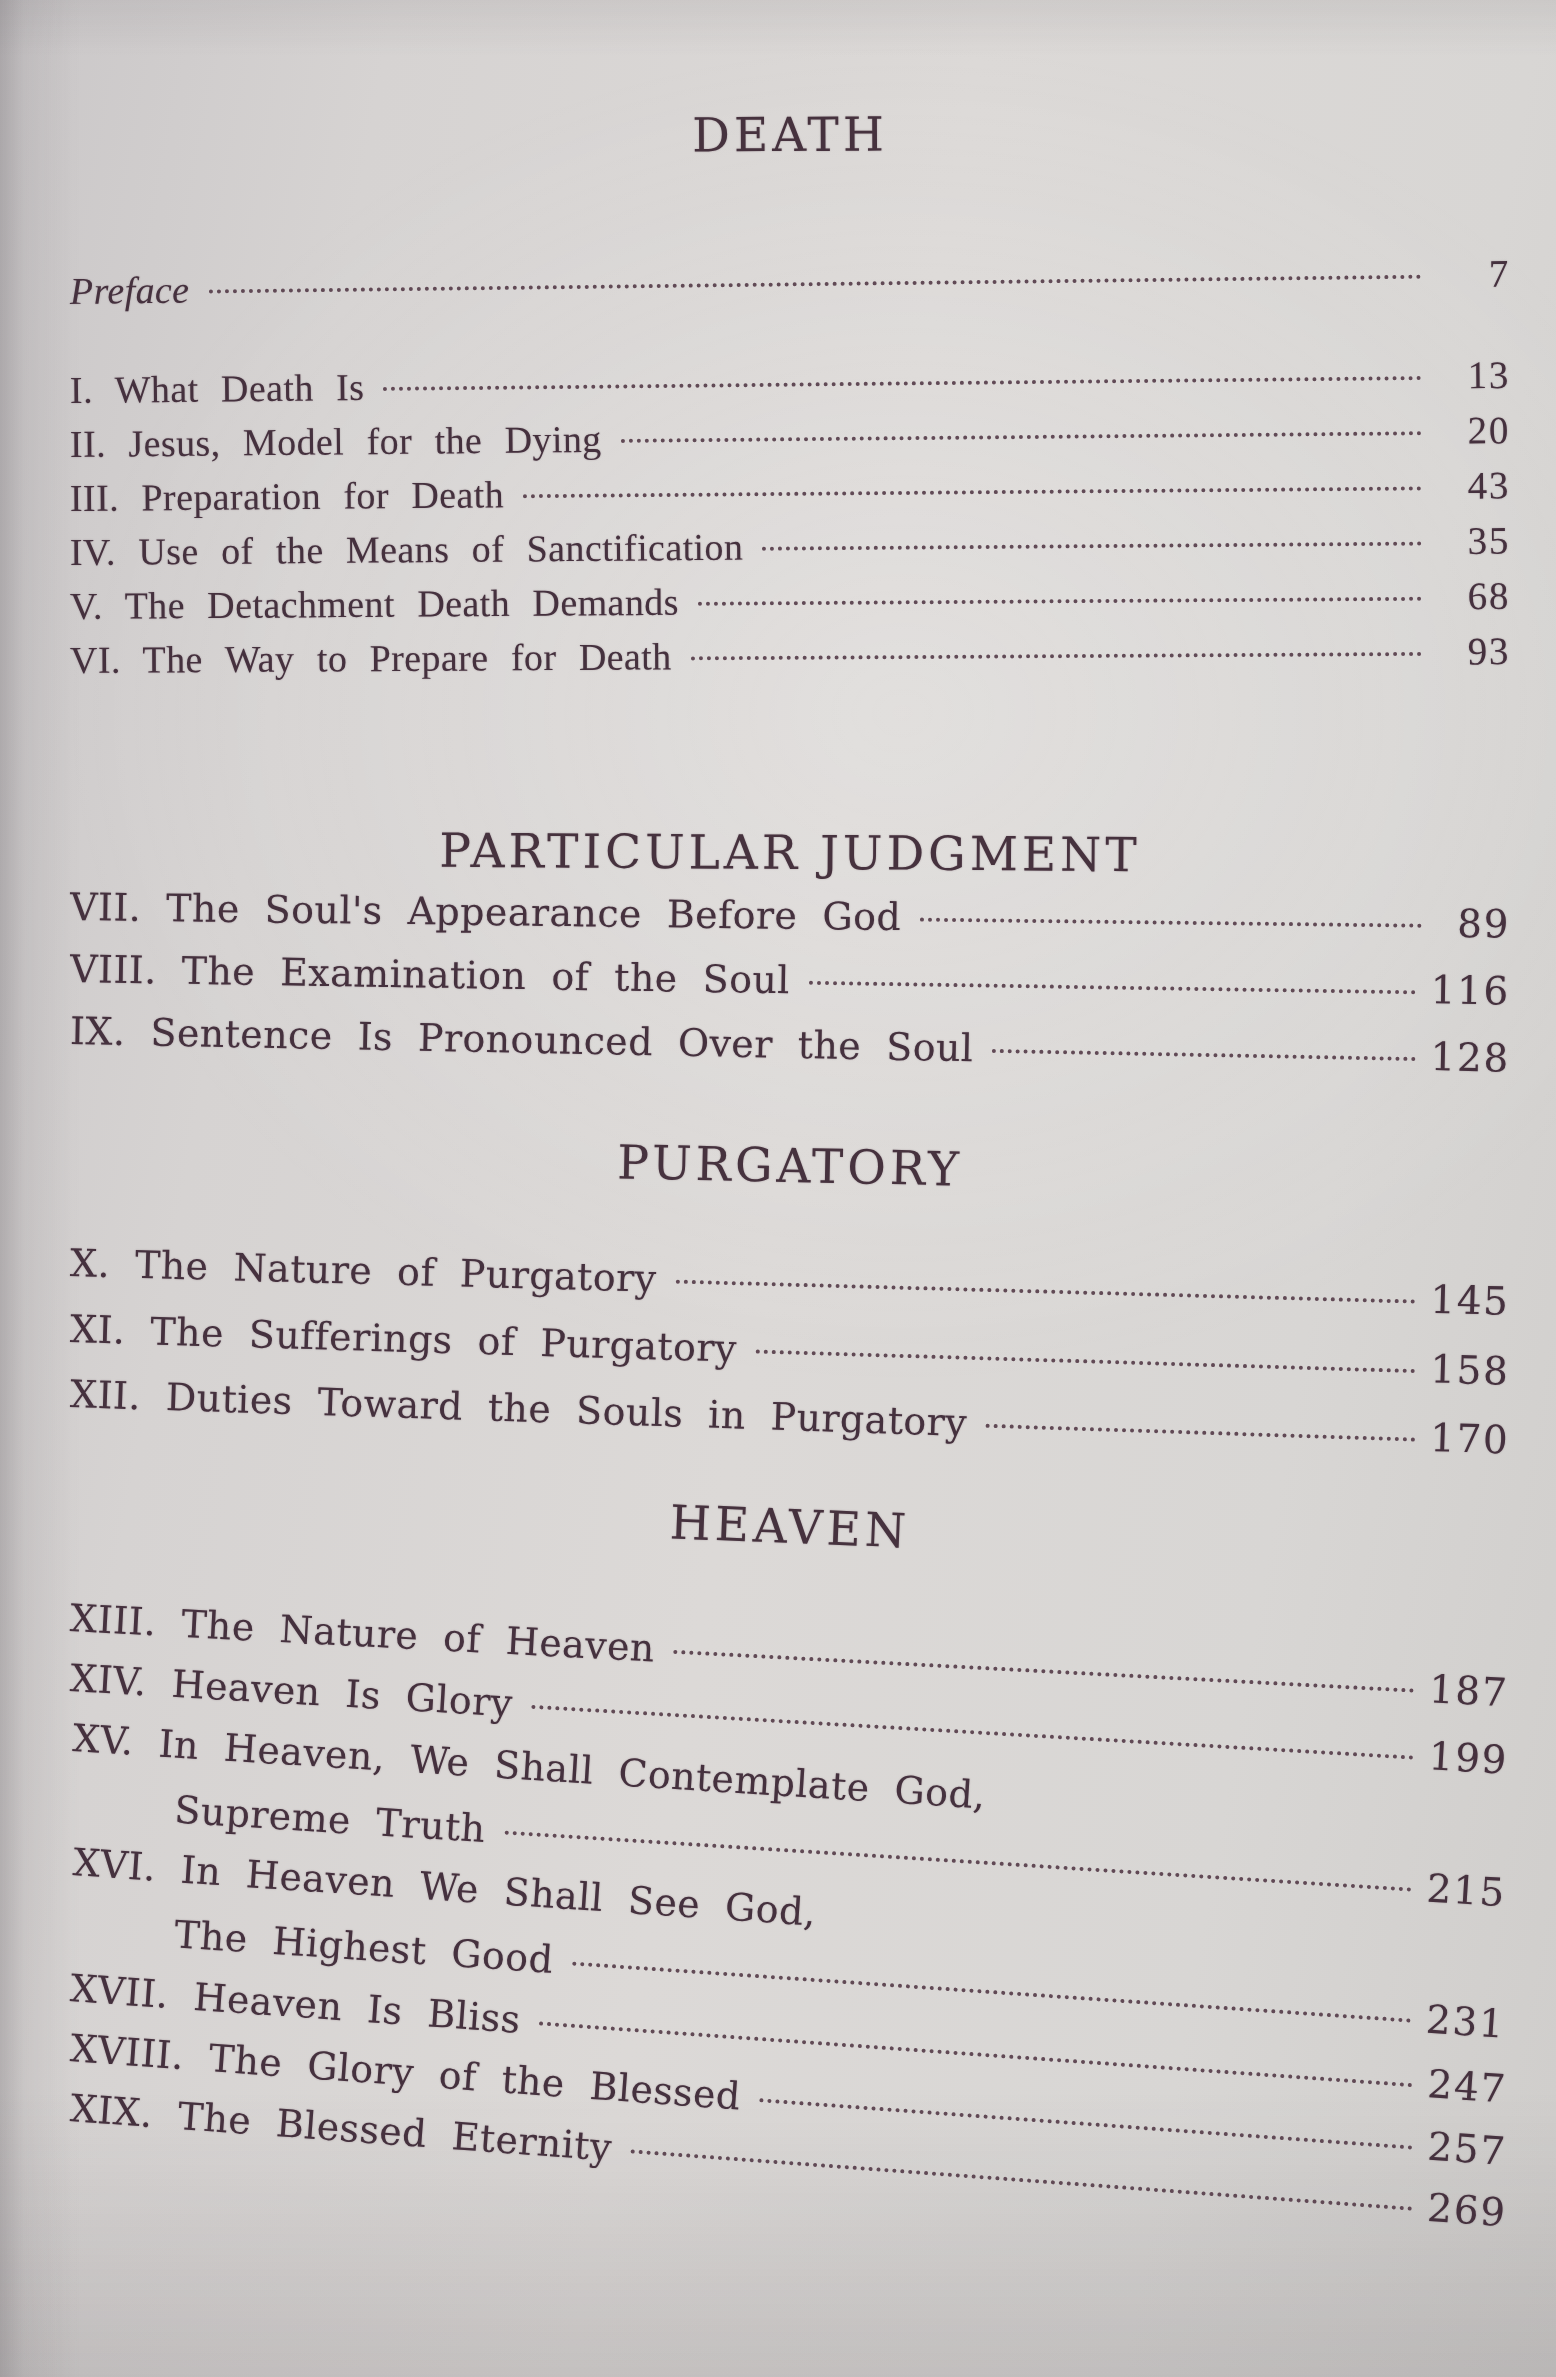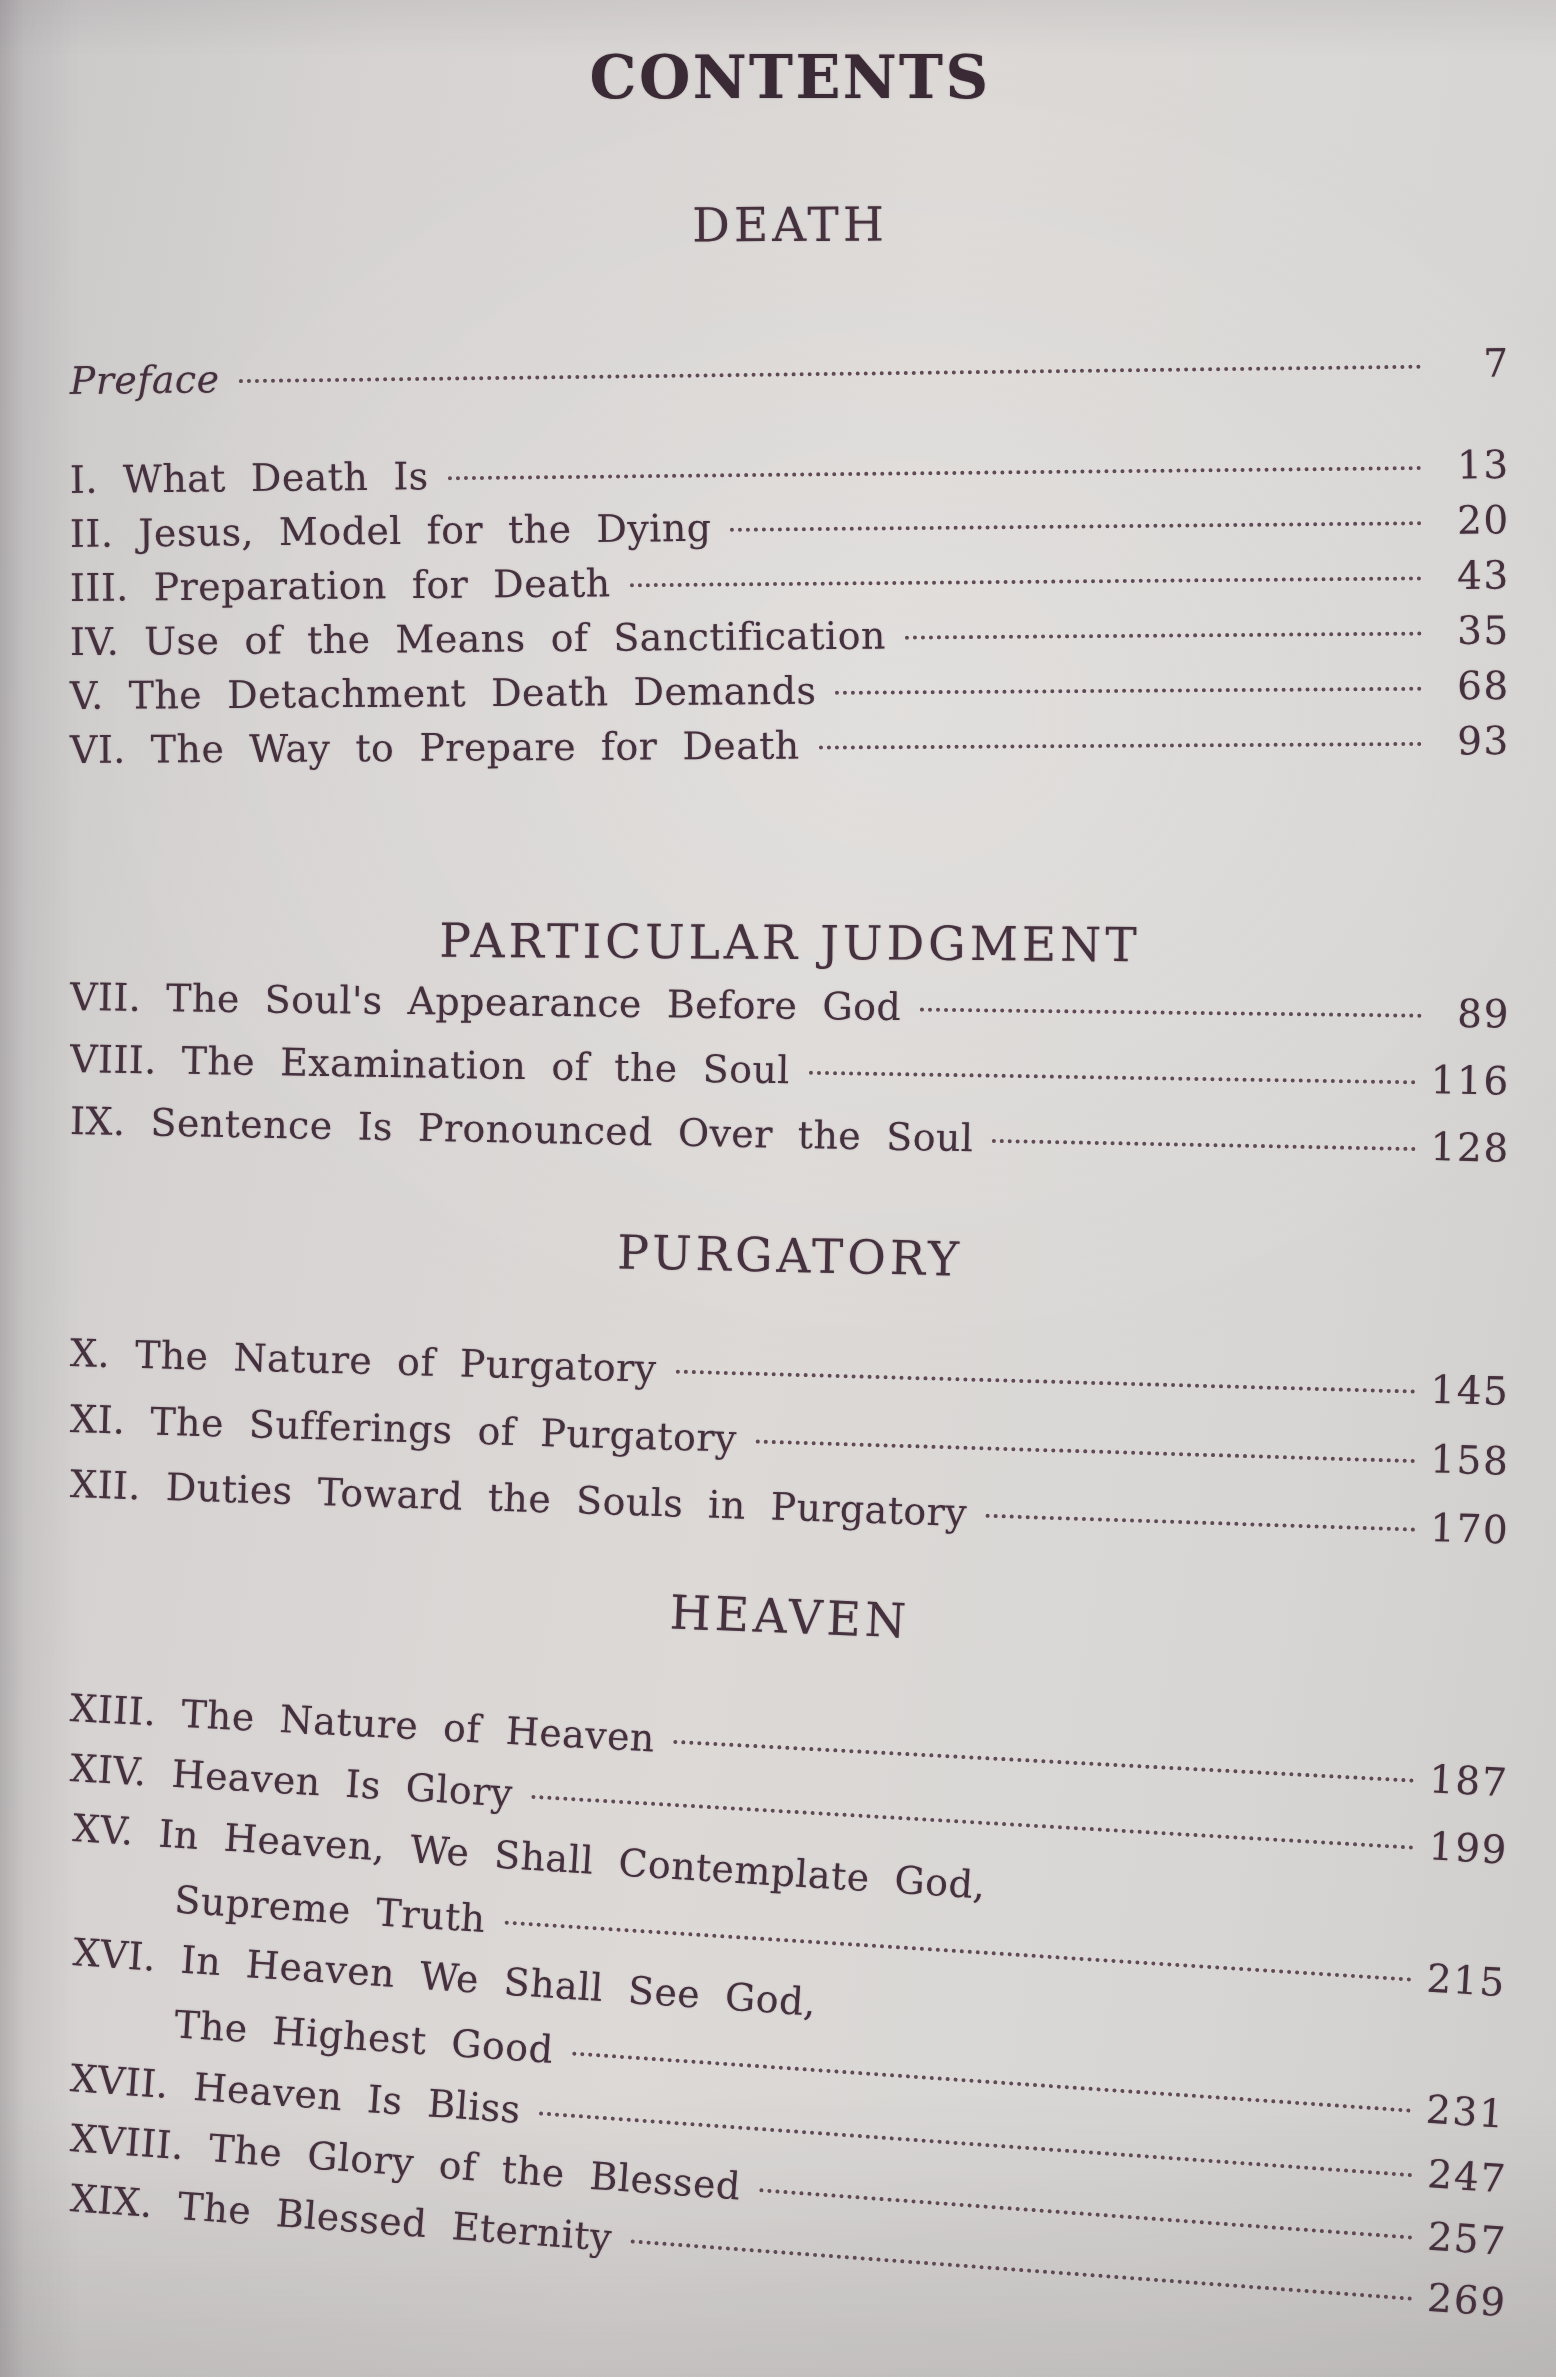--- a/index.html
+++ b/index.html
@@ -57,37 +57,36 @@
     margin:0 14.4px 0 19px;
     transform:translateY(-8.8px);
     opacity:0.92;
   }
   .page-num {
     flex:0 0 auto;
     font-size:39px; min-width:74px; text-align:right; letter-spacing:1.6px;
   }
   
   #sections section:nth-child(1) .section-heading { margin-top:85px; }
-  #sections section:nth-child(1) .rows { margin-top:102px; }
+  #sections section:nth-child(1) .rows { margin-top:102px;font-family:Liberation Serif, serif; }
   #sections section:nth-child(1) .toc-row:first-child { margin-bottom:45px; }
   #sections section:nth-child(2) .section-heading { margin-top:138px; }
   #sections section:nth-child(2) .rows { }
   #sections section:nth-child(2) .toc-row { margin-bottom:8px; }
   #sections section:nth-child(3) .section-heading { margin-top:80px; }
   #sections section:nth-child(3) .rows { margin-top:43px; }
   #sections section:nth-child(3) .toc-row { margin-bottom:11.2px; }
   #sections section:nth-child(4) .section-heading { margin-top:78px; }
   #sections section:nth-child(4) .rows { margin-top:37px; }
   #sections section:nth-child(4) .toc-row { margin-bottom:6.4px; }
 </style>
 </head>
 <body>
 
 <div class="page">
-  <h1 class="contents-title">CONTENTS</h1>
   <div id="sections">
       <section class="toc-section">
     <h2 class="section-heading" style="--tilt: -0.3deg;">DEATH</h2>
     <div class="rows">
           <div class="toc-row italic" style="--tilt: -0.7deg;">
     <span class="entry-label">Preface</span>
     <span class="leader"></span>
     <span class="page-num">7</span>
   </div>
           <div class="toc-row" style="--tilt: -0.6deg;">

